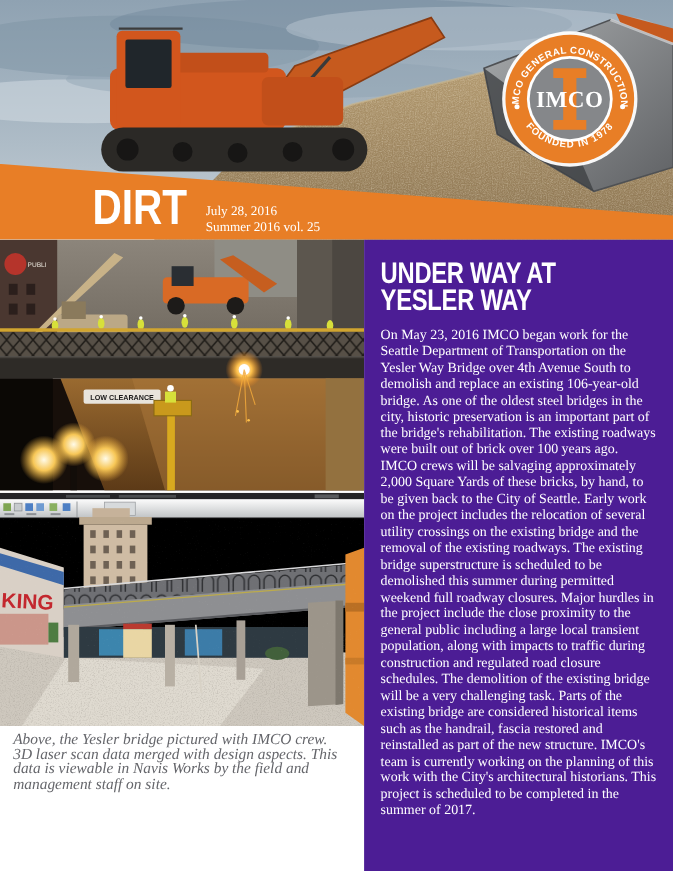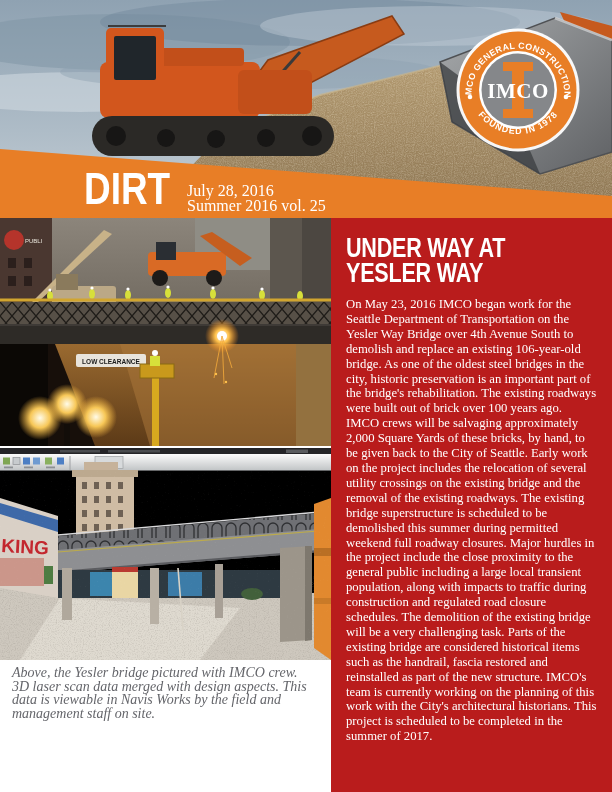--- a/index.html
+++ b/index.html
@@ -9,36 +9,36 @@
   
   .header-photo{position:absolute;left:0;top:0;width:612px;height:218px;}
   .header-photo svg{display:block;width:100%;height:100%;}
   .orange-band{position:absolute;left:0;top:0;width:612px;height:218px;
         clip-path:polygon(0 149px,100% 196px,100% 100%,0 100%);
         background:#E87E26;}
   .masthead-title{position:absolute;left:84px;top:166px;color:#fff;
         font-family:"Liberation Sans",sans-serif;font-weight:700;font-size:45px;line-height:1;
         transform:scaleX(0.82);transform-origin:0 0;white-space:nowrap;}
   .masthead-date{position:absolute;left:187px;top:184px;color:#fff;
-        font-family:"Liberation Serif",serif;font-size:16px;line-height:14.5px;}
+        font-family:"Liberation Serif",serif;font-size:12px;line-height:14.5px;}
   .logo-badge{position:absolute;left:455px;top:27px;width:126px;height:126px;}
   .logo-badge svg{display:block;width:100%;height:100%;}
 
   
   .photo1{position:absolute;left:0;top:218px;width:331px;height:228px;}
   .photo2{position:absolute;left:0;top:448px;width:331px;height:212px;}
   .photo1 svg,.photo2 svg{display:block;width:100%;height:100%;}
 
   .photo-caption{position:absolute;left:12px;top:666px;width:301px;text-align:left;
         color:#64656A;font-family:"Liberation Serif",serif;font-style:italic;
         font-size:14px;line-height:13.6px;}
 
   
   .sidebar{position:absolute;left:331px;top:218px;width:281px;height:574px;
-        background:#b91c1c;color:#ffffff;box-sizing:border-box;
+        background:#4c1d95;color:#ffffff;box-sizing:border-box;
         padding:18px 14px 0 15px;}
   .article-title{font-family:"Liberation Sans",sans-serif;font-weight:700;
         font-size:27px;line-height:25px;letter-spacing:-0.3px;
         transform:scaleX(0.8);transform-origin:0 0;white-space:nowrap;}
   .article-body{margin-top:11px;font-size:12.7px;line-height:14.9px;
         font-family:Liberation Serif, serif;}
 </style>
 </head>
 <body>
 

